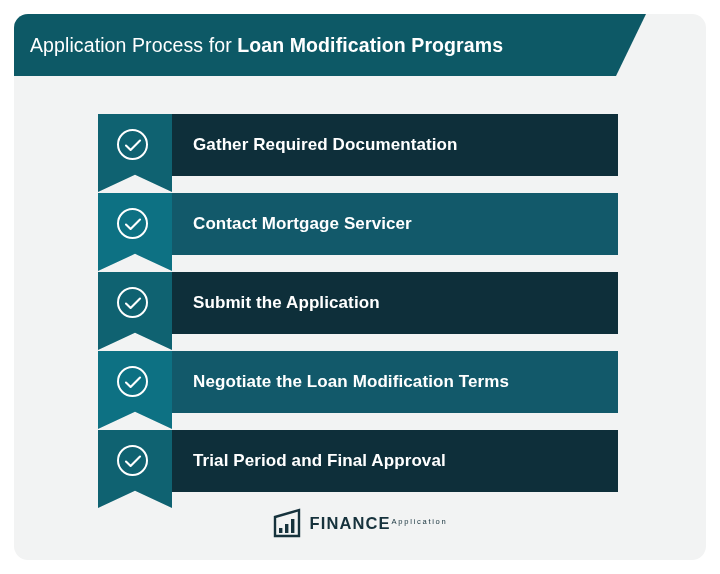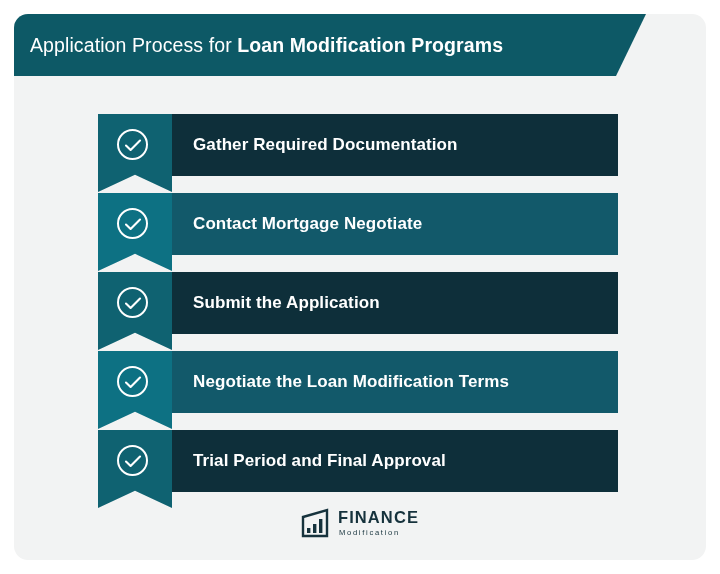--- a/index.html
+++ b/index.html
@@ -129,21 +129,21 @@
     align-items: center;
     gap: 7px;
   }
   .logo-mark {
     width: 30px;
     height: 30px;
     position: relative;
   }
   .logo-text {
     display: flex;
-    flex-direction: column;
+    flex-direction: row;
     line-height: 1;
   }
   .logo-main {
     color: #16323c;
     font-size: 16.5px;
     font-weight: 700;
     letter-spacing: 1.1px;
   }
   .logo-sub {
     color: #16323c;
@@ -183,21 +183,21 @@
 
       <div class="step">
         <div class="step-arrow" style="background:#0d7183"></div>
         <div class="step-main" style="background:#12596a"></div>
         <div class="check">
           <svg width="17" height="14" viewBox="0 0 17 14">
             <path d="M1 6.5 L5.6 11 L15 1.6" fill="none" stroke="#ffffff" stroke-width="2.1" stroke-linecap="round" stroke-linejoin="round"></path>
           </svg>
         </div>
         <div class="step-main" style="background:transparent; z-index:4;">
-          <div class="step-label">Contact Mortgage Negotiate</div>
+          <div class="step-label">Contact Mortgage Servicer</div>
         </div>
       </div>
 
       <div class="step">
         <div class="step-arrow" style="background:#0f6271"></div>
         <div class="step-main" style="background:#0e2f3a"></div>
         <div class="check">
           <svg width="17" height="14" viewBox="0 0 17 14">
             <path d="M1 6.5 L5.6 11 L15 1.6" fill="none" stroke="#ffffff" stroke-width="2.1" stroke-linecap="round" stroke-linejoin="round"></path>
           </svg>
@@ -240,19 +240,19 @@
         <div class="logo-mark">
           <svg width="30" height="30" viewBox="0 0 30 30">
             <polygon points="2,28 2,9 26,2 26,28" fill="none" stroke="#16323c" stroke-width="2.4"></polygon>
             <rect x="6" y="20" width="3.4" height="5" fill="#16323c"></rect>
             <rect x="12" y="16" width="3.4" height="9" fill="#16323c"></rect>
             <rect x="18" y="11" width="3.4" height="14" fill="#16323c"></rect>
           </svg>
         </div>
         <div class="logo-text">
           <div class="logo-main">FINANCE</div>
-          <div class="logo-sub">Modification</div>
+          <div class="logo-sub">Application</div>
         </div>
       </div>
     </div>
 
   </div>
 </div>
 
 </body></html>

